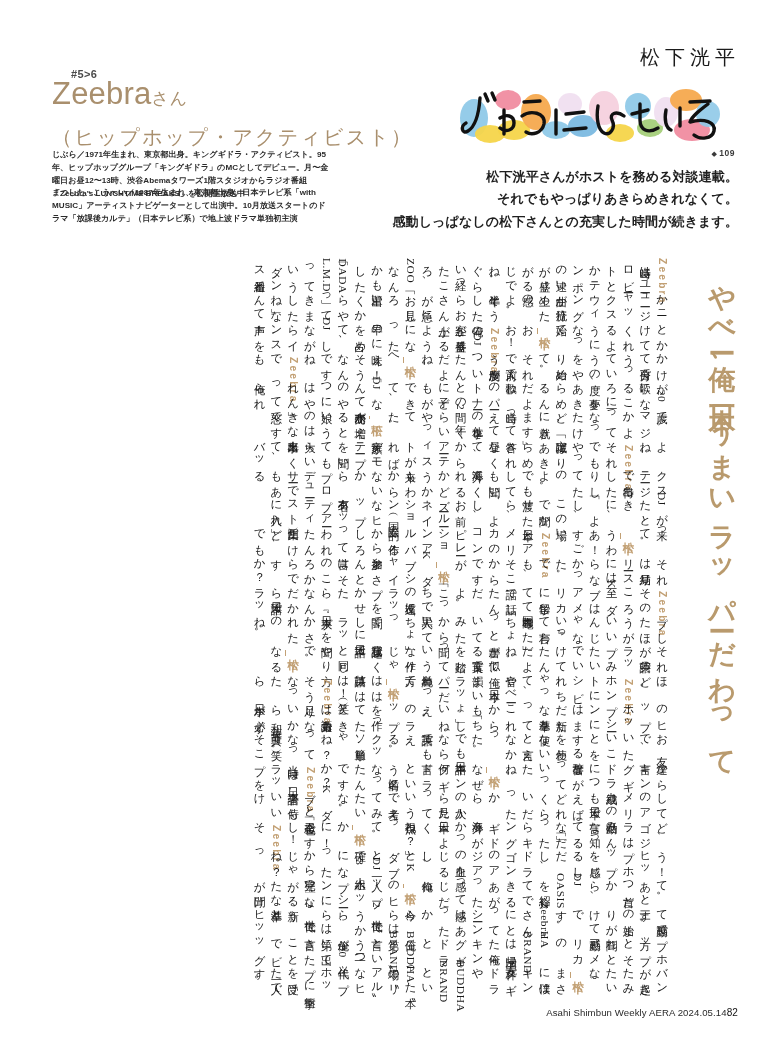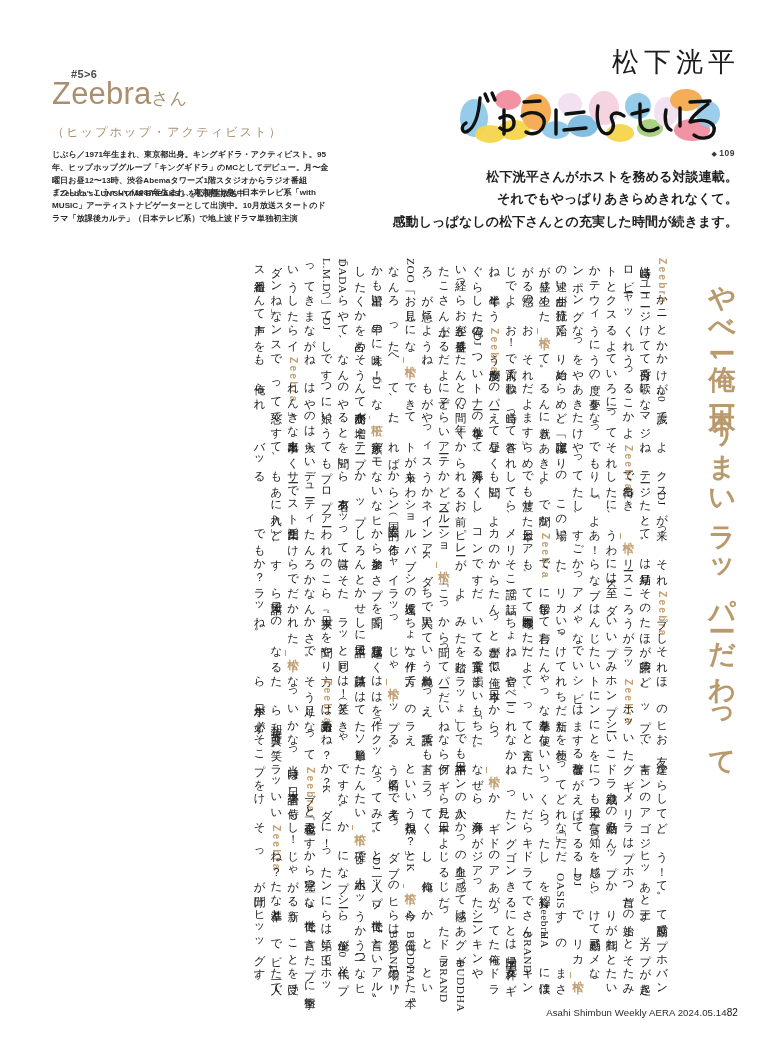--- a/index.html
+++ b/index.html
@@ -22,36 +22,36 @@
     font-size:11px;font-weight:bold;color:#4a4a4a;letter-spacing:.4px;text-align:right;
   }
   .guest-name{
     position:absolute;left:52px;top:78px;
     font-size:31px;color:#a98f6d;letter-spacing:.2px;
     font-weight:400;line-height:1;white-space:nowrap;
   }
   .guest-name .san{font-size:17px;letter-spacing:1px;}
   .guest-role{
     position:absolute;left:52px;top:124px;
-    font-size:12px;color:#a98f6d;letter-spacing:2.2px;white-space:nowrap;
+    font-size:20px;color:#a98f6d;letter-spacing:2.2px;white-space:nowrap;
   }
   .guest-bio{
     position:absolute;left:52px;top:148px;width:280px;
     font-size:8.1px;line-height:1.62;color:#2b2b2b;
     letter-spacing:.02px;font-weight:bold;
   }
   .host-bio{
     position:absolute;left:52px;top:186px;width:282px;
     font-size:8.1px;line-height:1.62;color:#2b2b2b;
     letter-spacing:.02px;font-weight:bold;
   }
 
   .host-name{
     position:absolute;right:40px;top:44px;
-    font-size:27px;letter-spacing:5px;color:#1b1b1b;
+    font-size:20px;letter-spacing:5px;color:#1b1b1b;
     font-family:"Liberation Serif","DejaVu Serif",serif;
     font-weight:500;white-space:nowrap;
   }
 
   .logo-wrap{position:absolute;left:452px;top:78px;width:272px;height:72px;}
   .logo-wrap svg{display:block;}
 
   .ep-marker{
     position:absolute;right:45px;top:148px;
     font-size:8.5px;color:#3a3a3a;font-weight:bold;letter-spacing:.5px;

